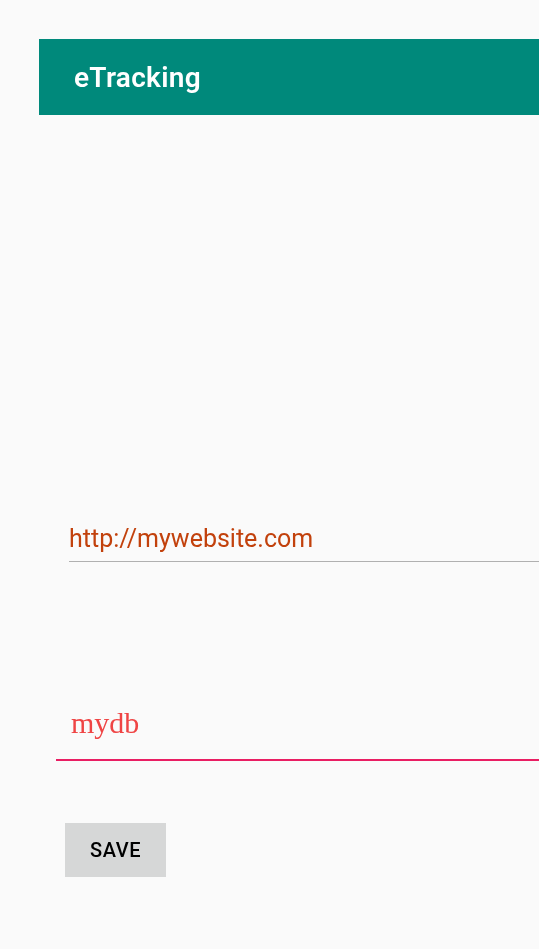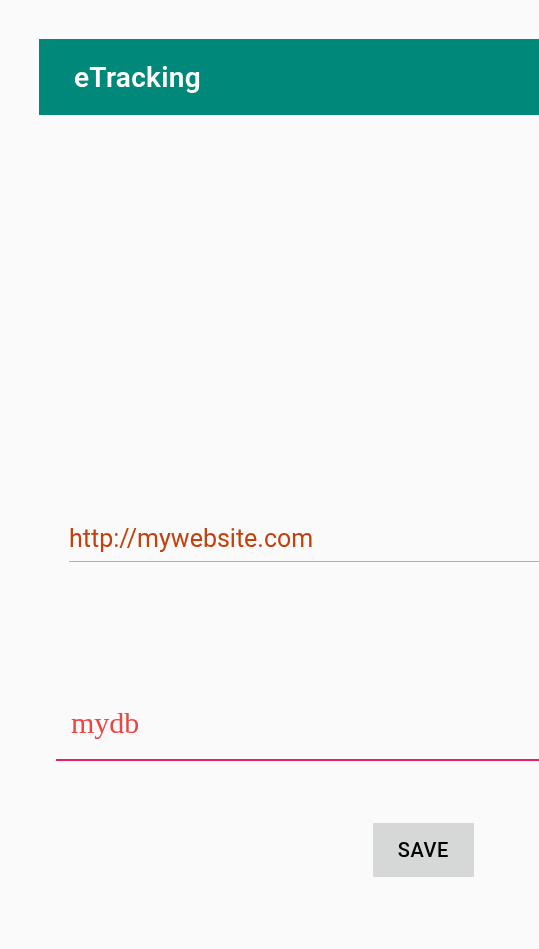--- a/index.html
+++ b/index.html
@@ -69,21 +69,20 @@
       background: transparent;
       font-size: 30px;
       font-family: Liberation Serif, serif;
       color: #ef4444;
       padding: 6px 0 8px 0;
       outline: none;
       caret-color: #e91e63;
     }
     .save-wrapper {
       display: flex;
-      justify-content: flex-end;
       padding-right: 52px;
       padding-top: 36px;
     }
     .save-button {
       background: #d6d7d7;
       border: none;
       color: #000000;
       font-size: 20px;
       font-weight: 500;
       letter-spacing: 0.6px;

